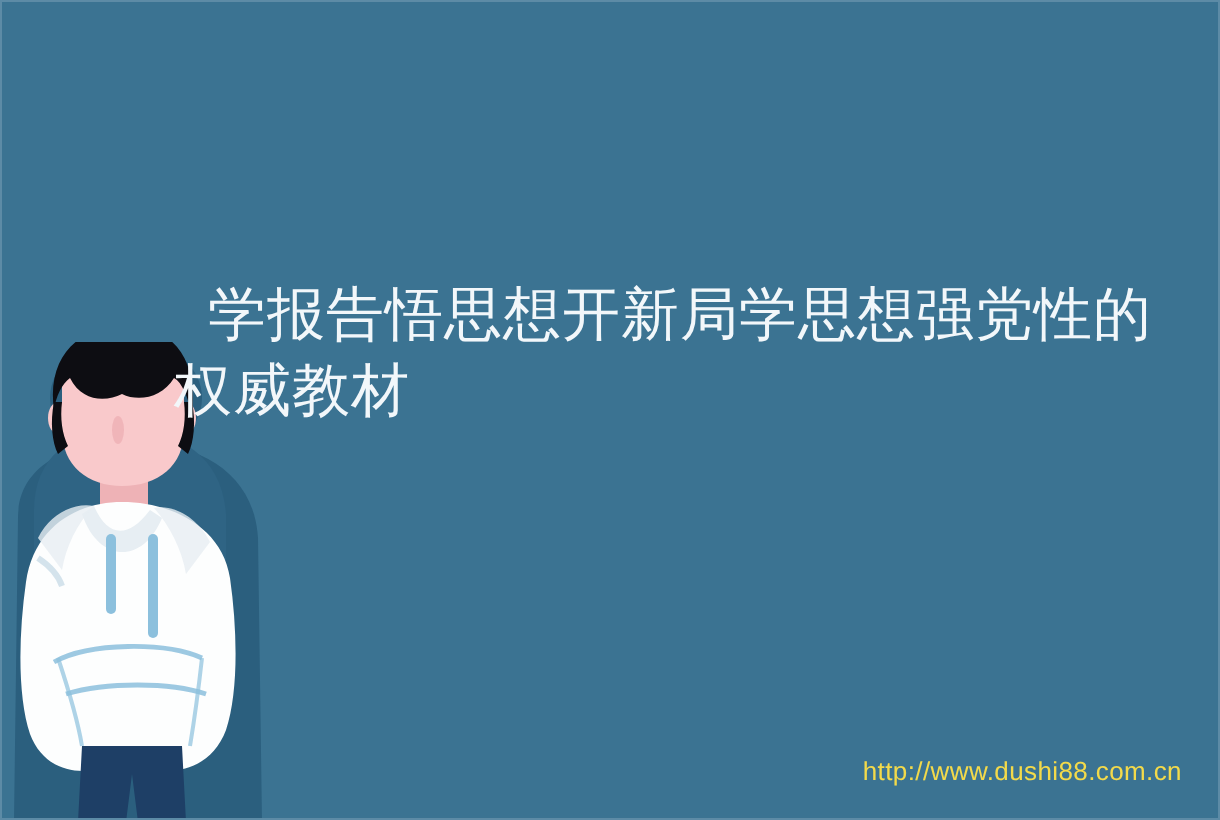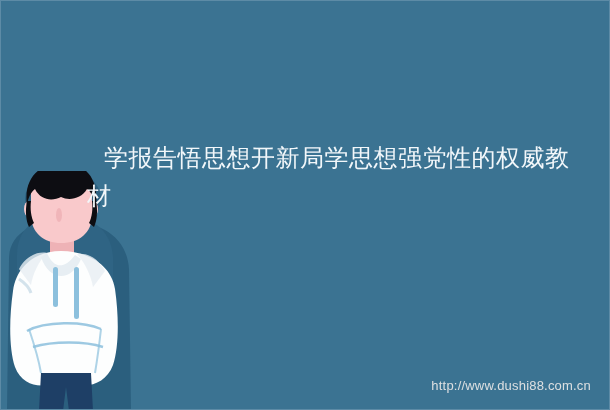--- a/index.html
+++ b/index.html
@@ -19,34 +19,34 @@
   }
   
   #headline {
     position: absolute;
     left: 86px;
     top: 138px;
     width: 500px;
     margin: 0;
     color: #f2f7fa;
     font-family: "Liberation Sans", "DejaVu Sans", sans-serif;
-    font-size: 24px;
+    font-size: 29px;
     line-height: 38px;
     font-weight: 400;
     letter-spacing: 0.5px;
     text-indent: 17px;
     white-space: normal;
     word-break: break-all;
   }
   
   #watermark {
     position: absolute;
     right: 18px;
     bottom: 16px;
-    color: #e5e5e5;
+    color: #fde047;
     font-size: 13px;
     letter-spacing: 0.2px;
     opacity: 0.95;
     font-family: "Liberation Sans", "DejaVu Sans", sans-serif;
   }
   
   #figure {
     position: absolute;
     left: 0px;
     top: 170px;

